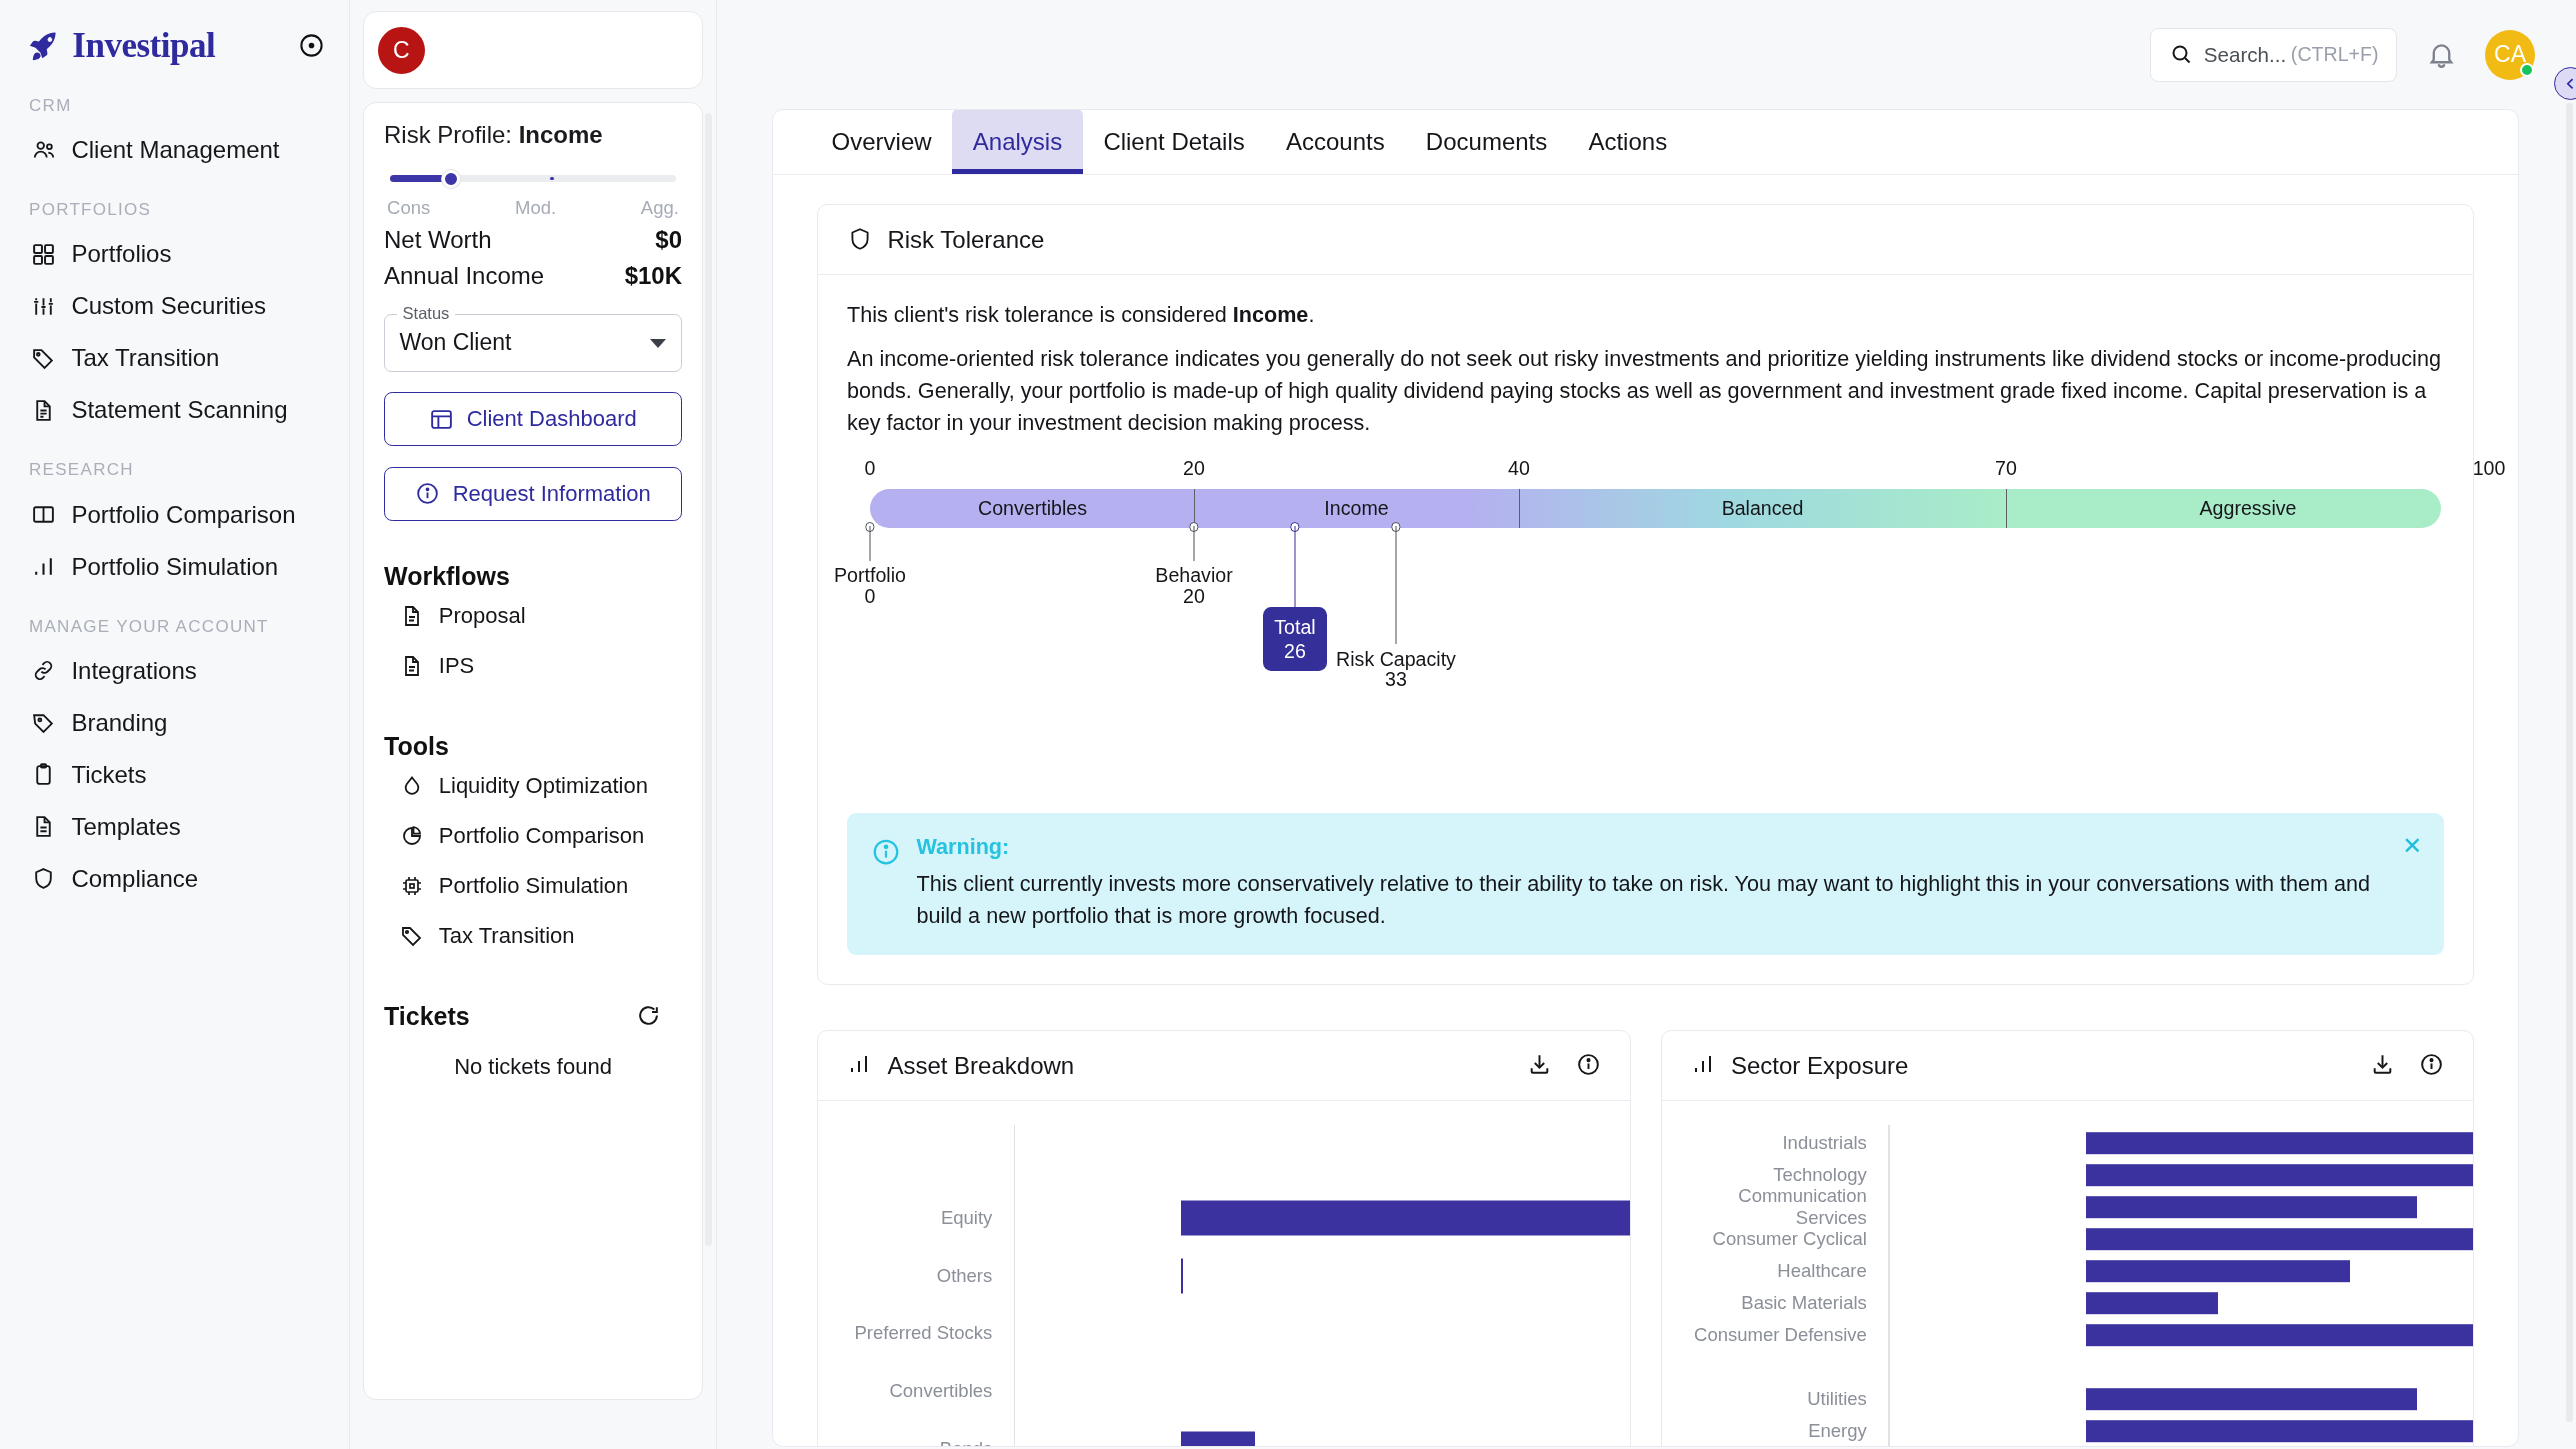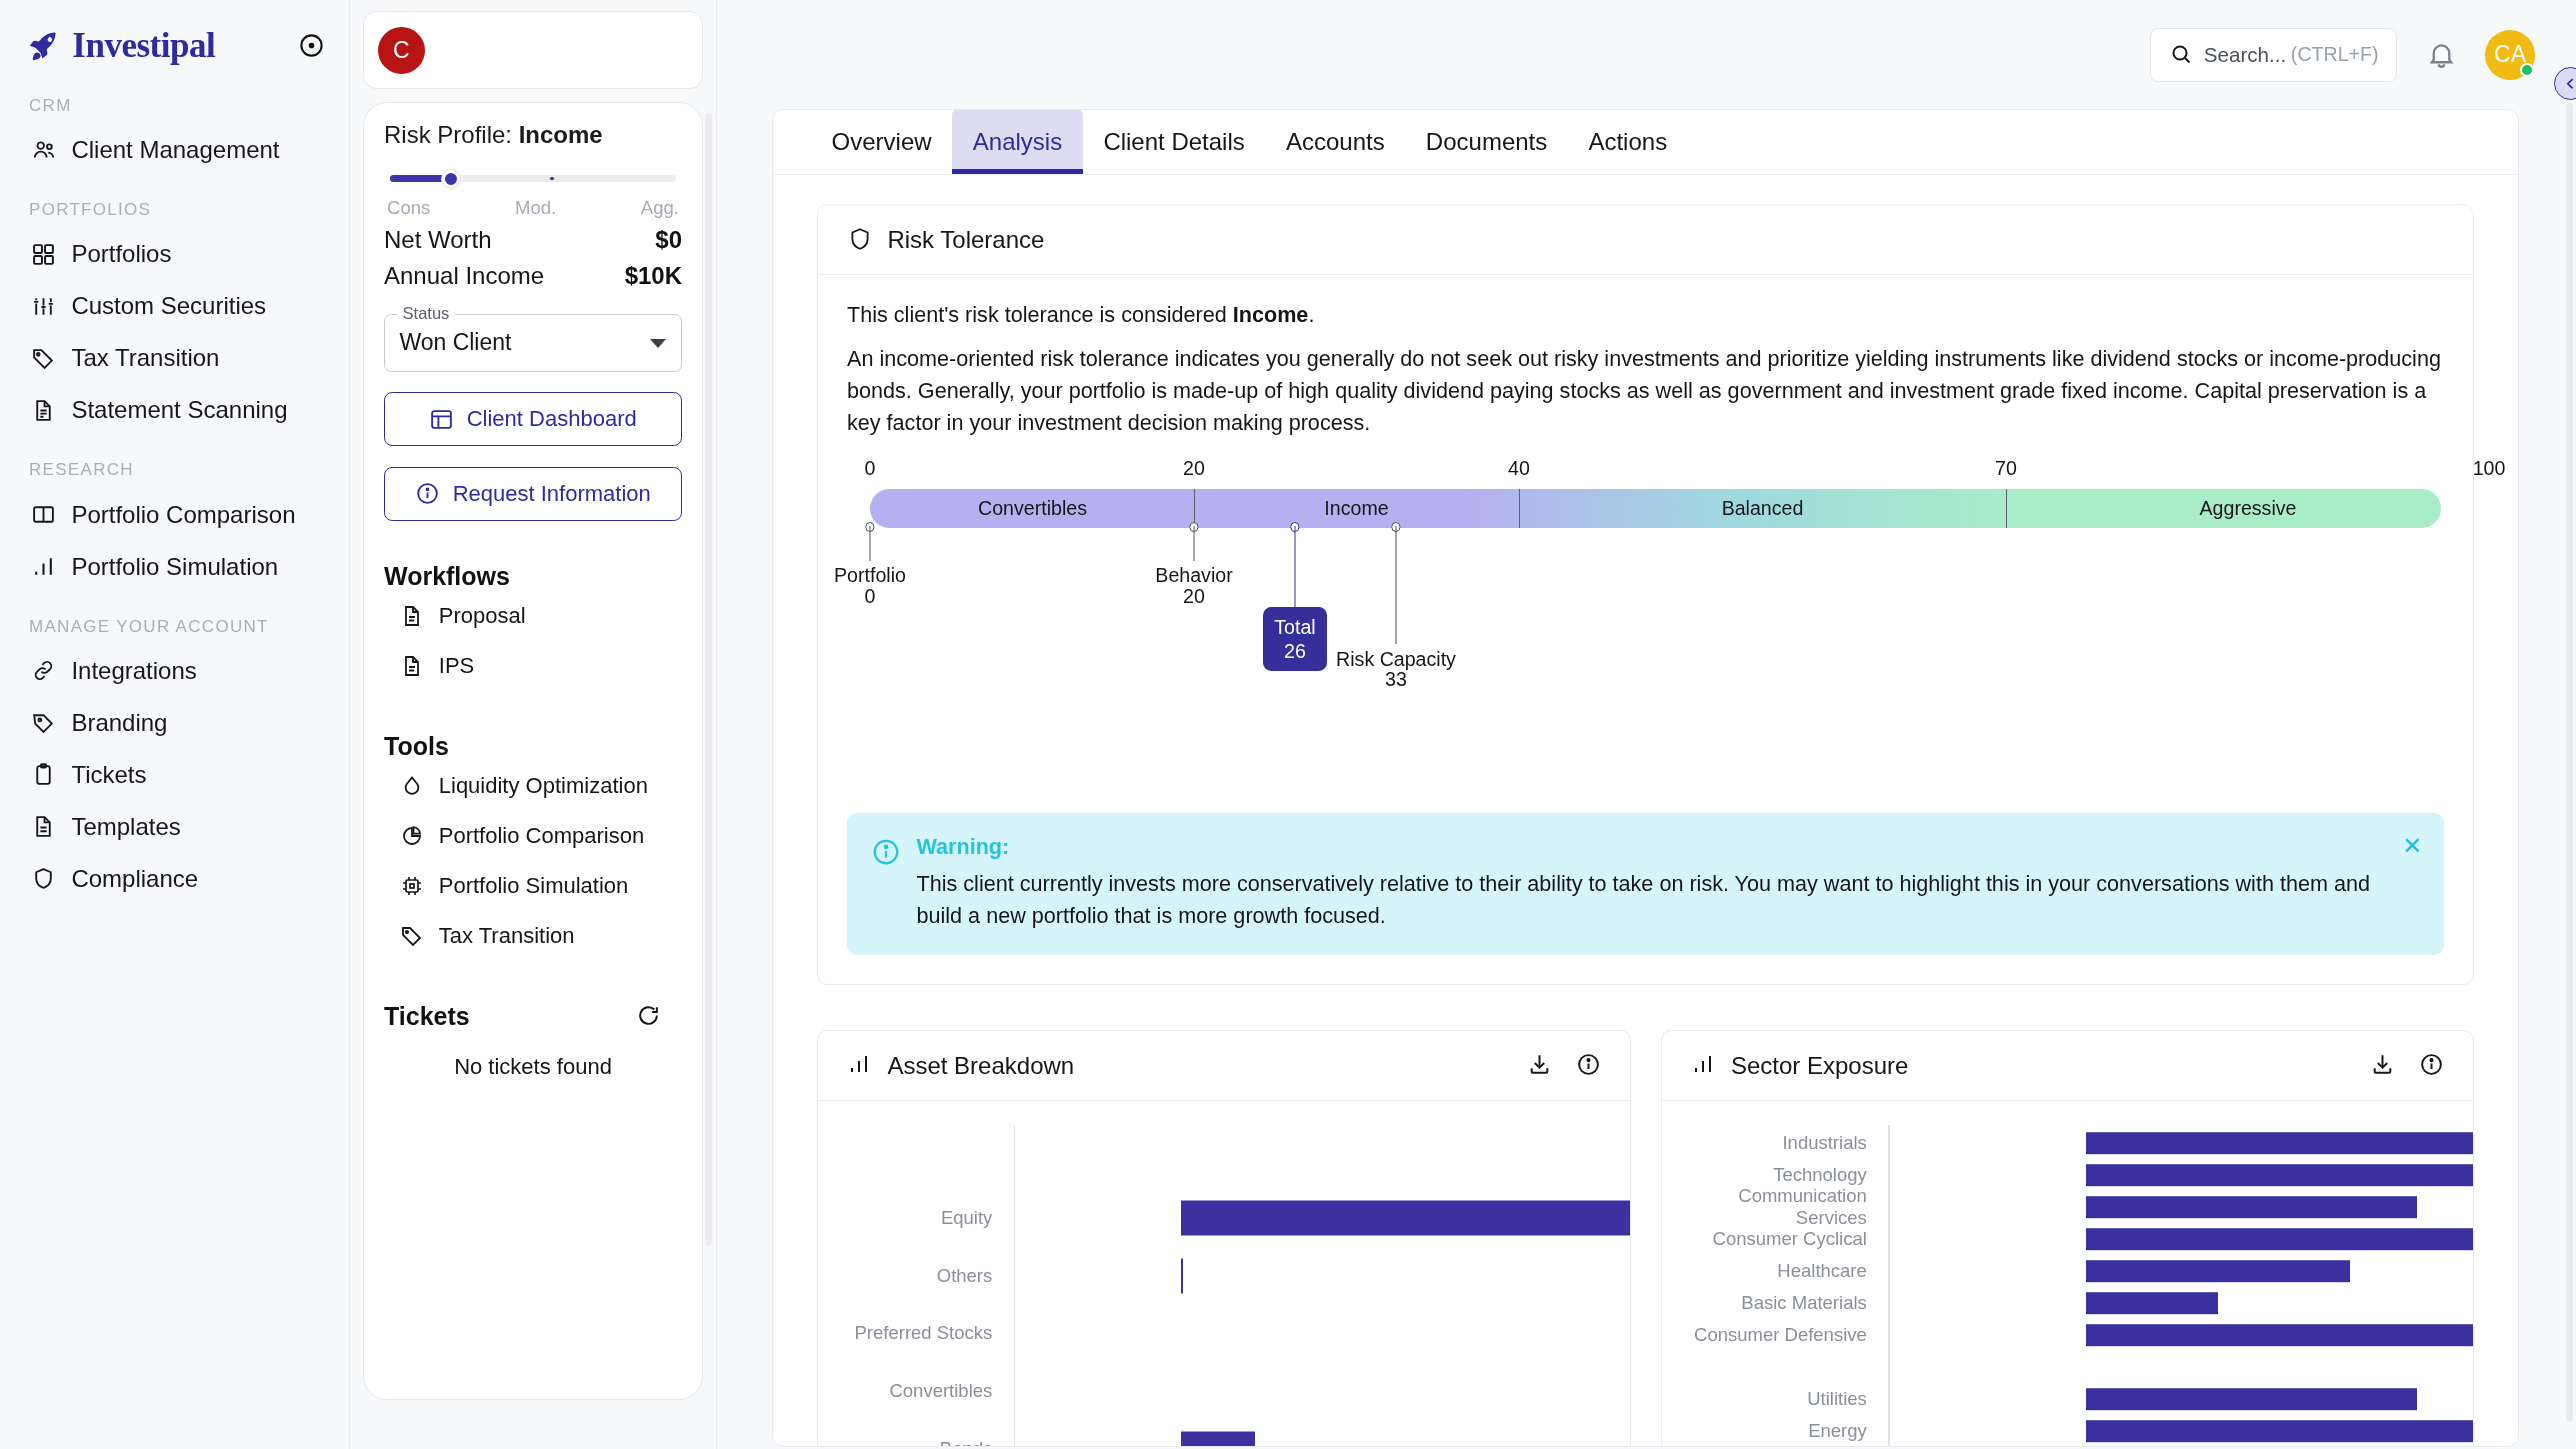--- a/index.html
+++ b/index.html
@@ -56,21 +56,21 @@
     color: #fff; font-size: 23px; display: flex; align-items: center; justify-content: center;
     flex: none; font-weight: 400;
   }
   .client-meta { margin-left: 13.4px; padding-top: 1px; }
   .client-name { font-size: 25px; font-weight: 700; color: #111; line-height: 1.12; }
   .client-email { font-size: 19.6px; color: #333840; line-height: 1.28; margin-top: 2.1px; }
   .client-phone { font-size: 19.6px; color: #333840; line-height: 1.28; }
 
   .profile-card {
     margin: 13.4px 13.4px 0 13.4px; background: #fff; border: 1.5px solid #e6e8ee;
-    border-radius: 24px; padding: 17.5px 19.6px 19.6px 19.6px; position: relative;
+    border-radius: 13px; padding: 17.5px 19.6px 19.6px 19.6px; position: relative;
     height: 1298px; overflow: hidden;
   }
   .risk-title { font-size: 24px; color: #1b1b1f; }
   .risk-title b { font-weight: 700; }
   .slider-wrap { margin-top: 18.5px; position: relative; height: 21.6px; }
   .slider-track {
     position: absolute; top: 7.2px; left: 6.2px; right: 6.2px; height: 7.2px;
     background: #ebecef; border-radius: 4.1px;
   }
   .slider-fill {

